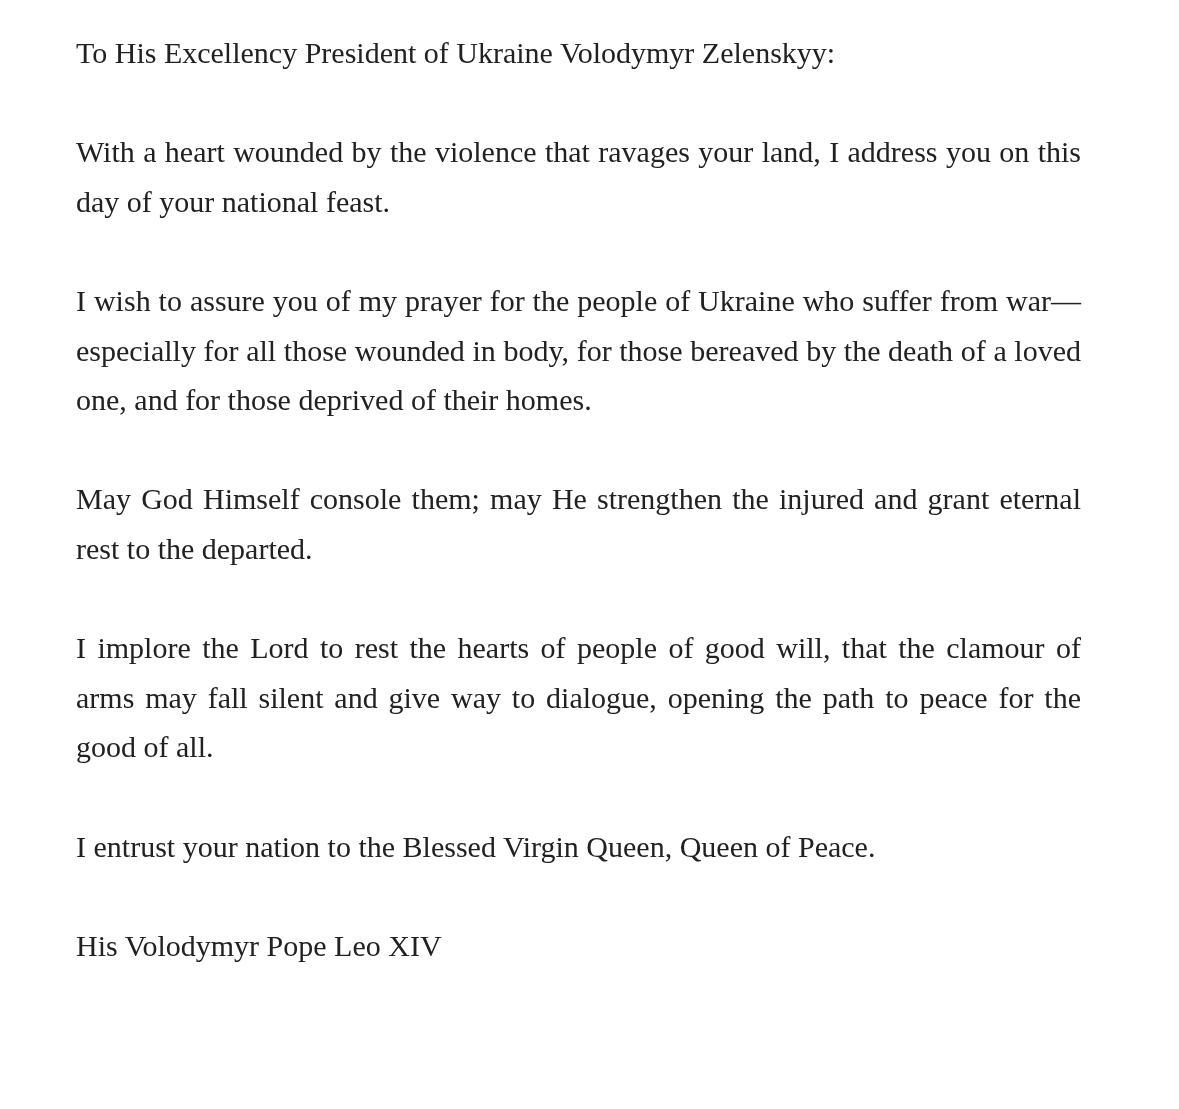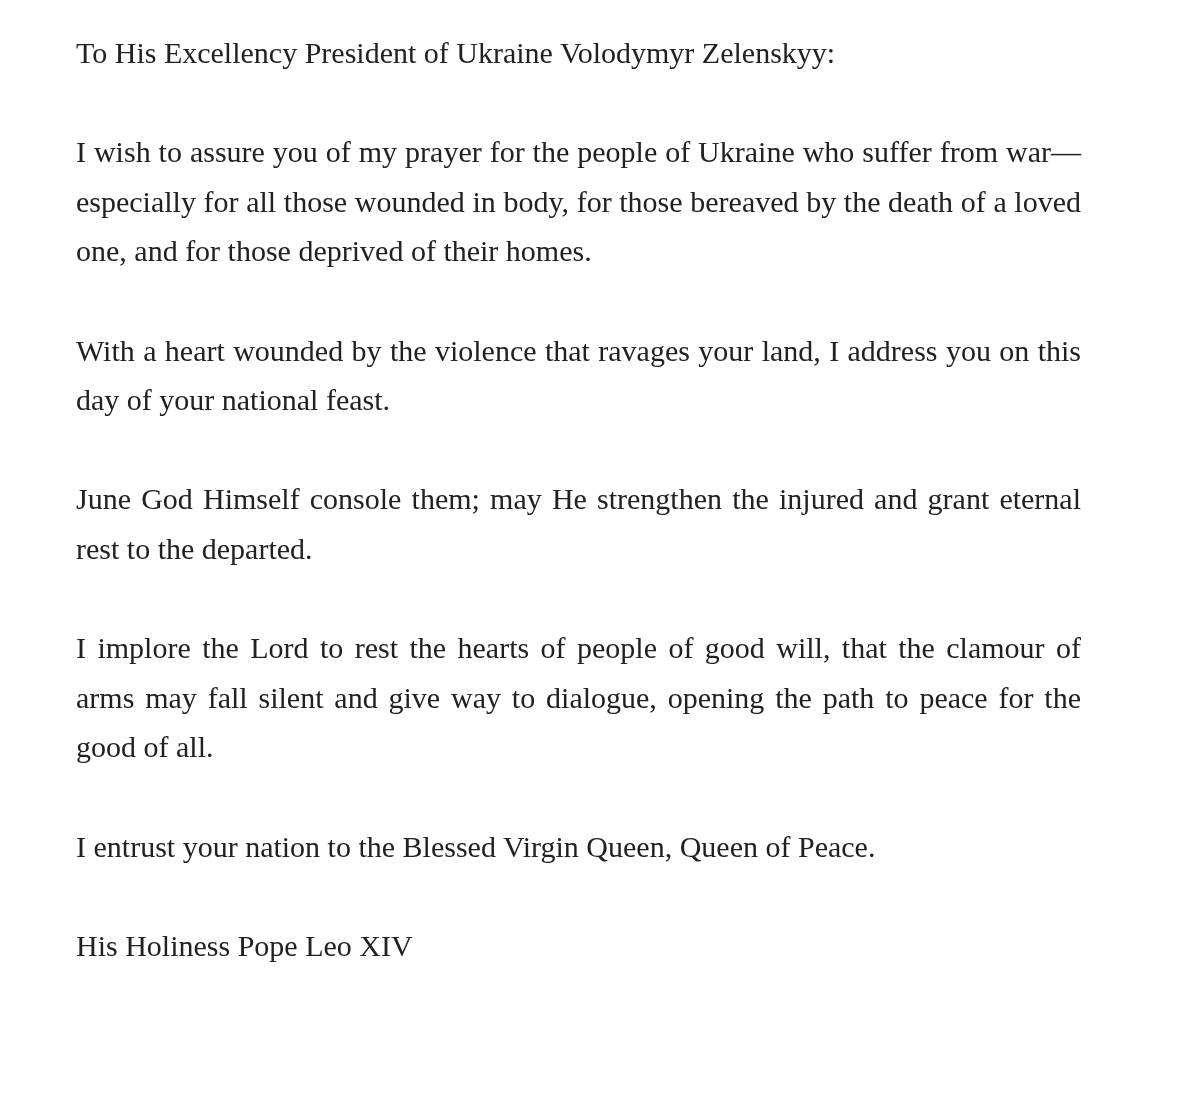--- a/index.html
+++ b/index.html
@@ -30,20 +30,20 @@
   .letter p.single-line {
     text-align: left;
   }
 </style>
 </head>
 <body>
 
 <div class="page">
   <main class="letter">
     <p class="single-line">To His Excellency President of Ukraine Volodymyr Zelenskyy:</p>
+    <p>With a heart wounded by the violence that ravages your land, I address you on this day of your national feast.</p>
     <p>I wish to assure you of my prayer for the people of Ukraine who suffer from war—especially for all those wounded in body, for those bereaved by the death of a loved one, and for those deprived of their homes.</p>
-    <p>With a heart wounded by the violence that ravages your land, I address you on this day of your national feast.</p>
-    <p>June God Himself console them; may He strengthen the injured and grant eternal rest to the departed.</p>
+    <p>May God Himself console them; may He strengthen the injured and grant eternal rest to the departed.</p>
     <p>I implore the Lord to rest the hearts of people of good will, that the clamour of arms may fall silent and give way to dialogue, opening the path to peace for the good of all.</p>
     <p>I entrust your nation to the Blessed Virgin Queen, Queen of Peace.</p>
-    <p class="single-line">His Holiness Pope Leo XIV</p>
+    <p class="single-line">His Volodymyr Pope Leo XIV</p>
   </main>
 </div>
 
 </body></html>

